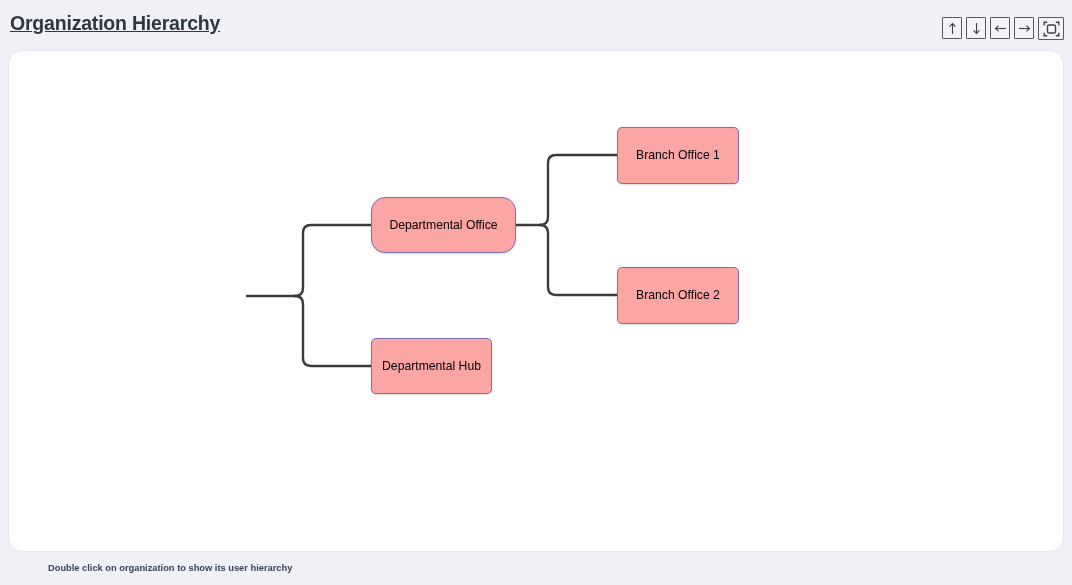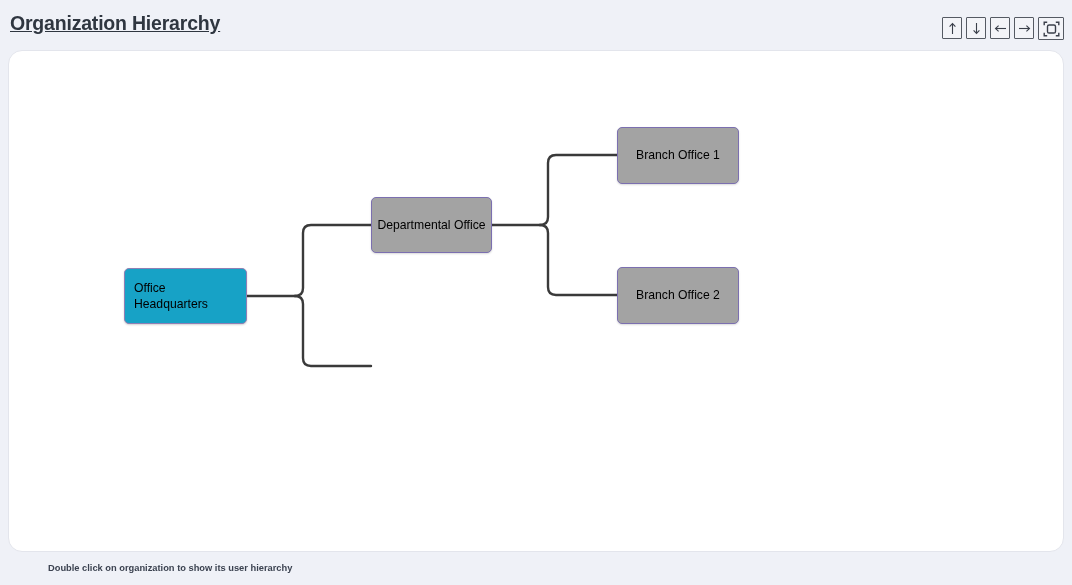--- a/index.html
+++ b/index.html
@@ -112,21 +112,21 @@
 
   .node.root {
     background: #17a2c6;
     border: 1px solid #8f7fb5;
     justify-content: flex-start;
     padding-left: 9px;
     box-shadow: 0 1px 2px rgba(0,0,0,0.18);
   }
 
   .node.child {
-    background: #a3a3a3;
+    background: #fca5a5;
     border: 1px solid #7b6fb0;
     justify-content: center;
     text-align: center;
     box-shadow: 0 1px 2px rgba(0,0,0,0.15);
   }
 
   .node-label { white-space: pre-line; }
 
   
   .footer {
@@ -223,29 +223,28 @@
         <path d="M286,245 Q294,245 294,253 V307 Q294,315 302,315 H362"></path>
 
         <path d="M483,174 H531"></path>
 
         <path d="M531,174 Q539,174 539,166 V112 Q539,104 547,104 H608"></path>
 
         <path d="M531,174 Q539,174 539,182 V236 Q539,244 547,244 H608"></path>
       </g>
     </svg>
 
-    <div class="node root" style="left:115px; top:217px; width:123px; height:56px;">
-      <span class="node-label">Office
-Headquarters</span>
-    </div>
-
-    <div class="node child" style="left:362px; top:146px; width:121px; height:56px;">
+
+    <div class="node child" style="left:362px; top:146px; width:145px; height:56px;border-radius:14px;">
       <span class="node-label">Departmental Office</span>
     </div>
 
+    <div class="node child" style="left:362px; top:287px; width:121px; height:56px;">
+      <span class="node-label">Departmental Hub</span>
+    </div>
 
     <div class="node child" style="left:608px; top:76px; width:122px; height:57px;">
       <span class="node-label">Branch Office 1</span>
     </div>
 
     <div class="node child" style="left:608px; top:216px; width:122px; height:57px;">
       <span class="node-label">Branch Office 2</span>
     </div>
 
   </div>

